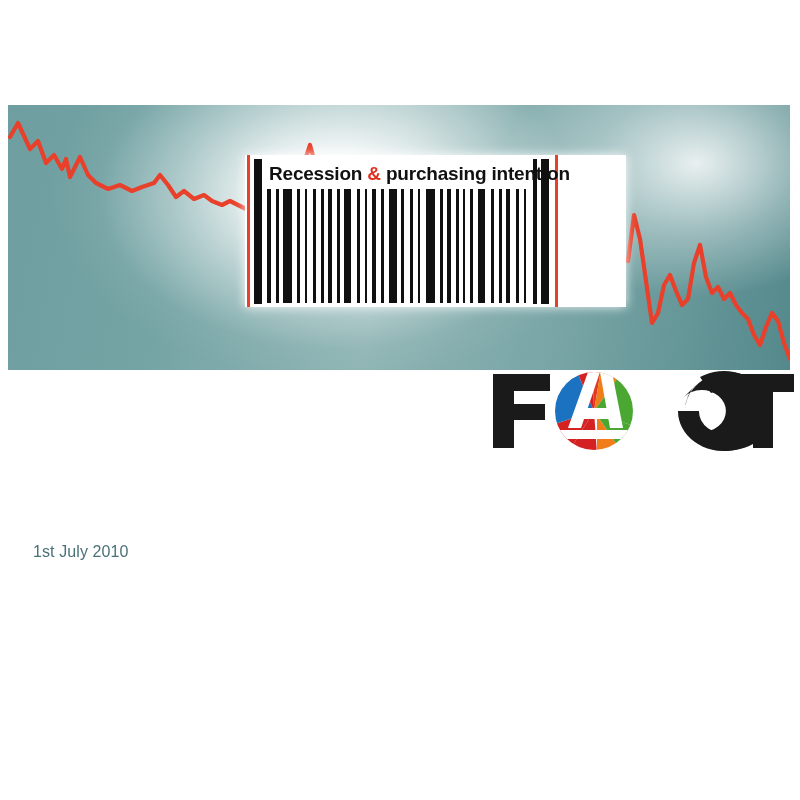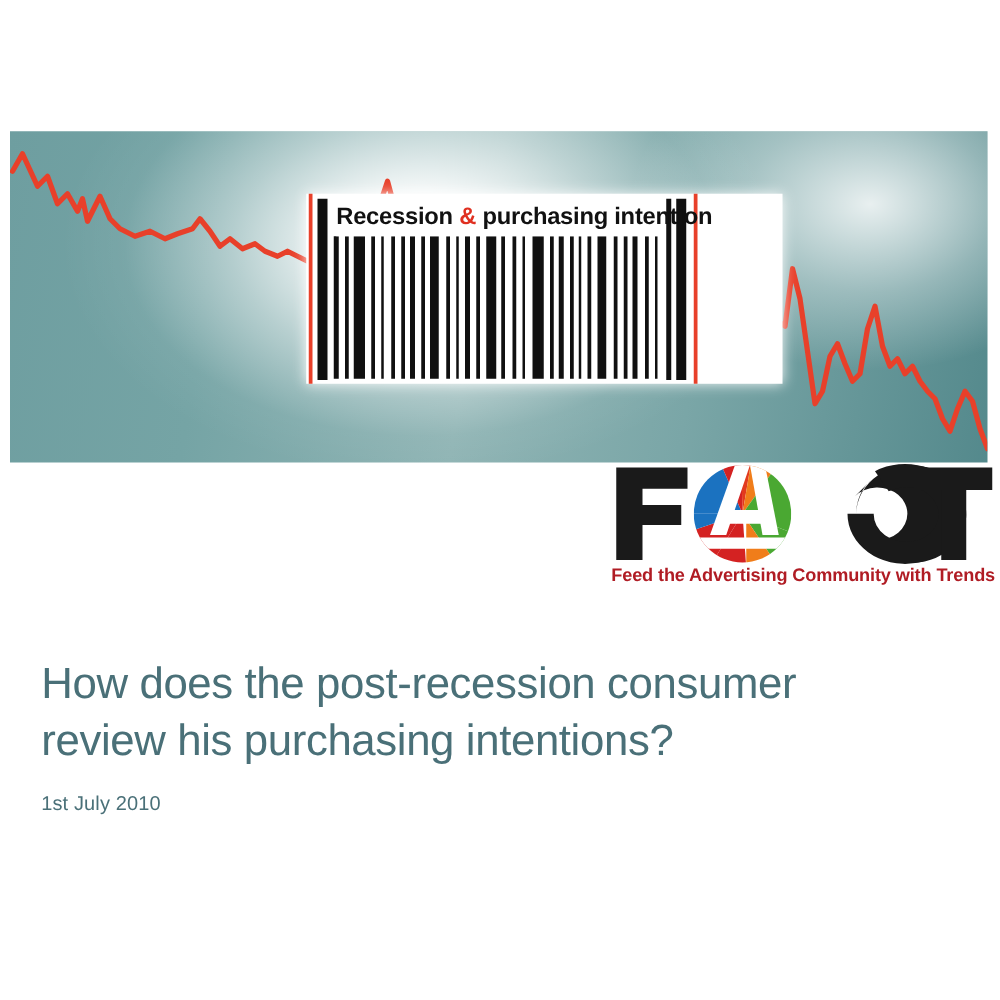--- a/index.html
+++ b/index.html
@@ -263,20 +263,17 @@
 
     <g>
       <path fill="#1a1a1a" d="M196,43 a44,39 0 1 1 13,28 l-14,-14 a24,21 0 1 0 0,-28 l14,-14 a44,39 0 0 0 -13,28 Z"></path>
       <path fill="#1a1a1a" d="M189,43 a46,40 0 1 0 22,-34 l11,16 a26,22 0 1 1 -12,18 Z"></path>
     </g>
 
     <g>
       <path fill="#1a1a1a" d="M243,6 H305 V24 H284 V80 H264 V24 H243 Z"></path>
     </g>
   </svg>
-  <div id="fact-tagline">Feed the Advertising Community with Trends</div>
 </div>
 
 <div id="title-block">
-  <h1 id="deck-title">How does the post-recession consumer
-review his purchasing intentions?</h1>
   <div id="deck-date">1st July 2010</div>
 </div>
 
 </body></html>

